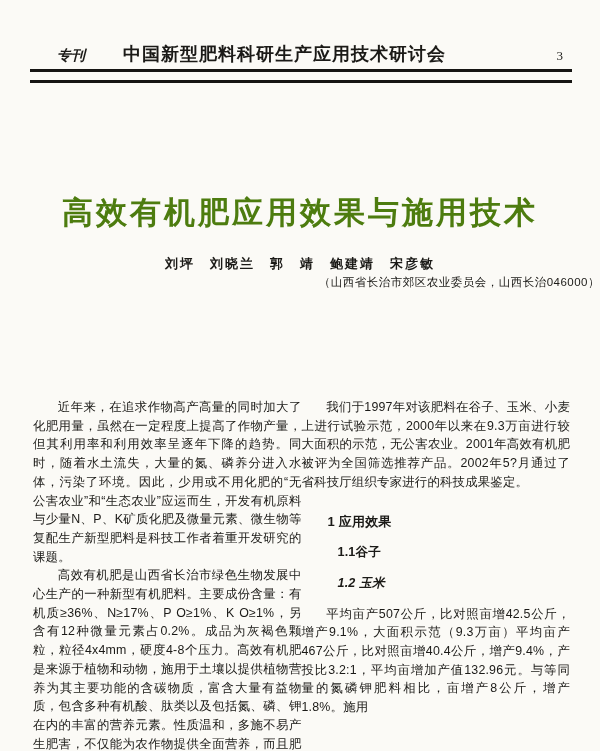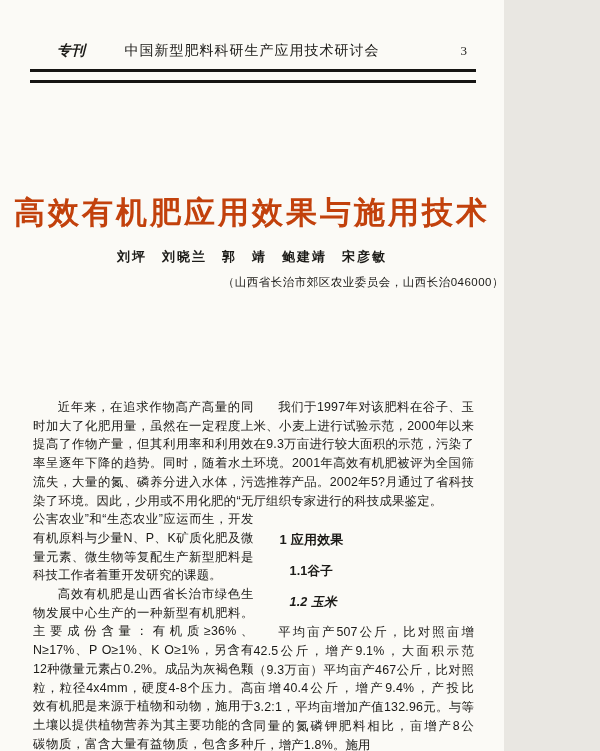--- a/index.html
+++ b/index.html
@@ -4,61 +4,61 @@
 <style>
   html,body{margin:0;padding:0;}
   body{
     width:600px;height:751px;
     background:#e9e7e2;
     font-family:"Liberation Sans","DejaVu Sans",sans-serif;
     -webkit-font-smoothing:antialiased;
   }
   .page{
     position:relative;
-    width:504px;height:751px;
+    width:600px;height:751px;
     background:#fbfaf6;
     color:#1b1a17;
     overflow:hidden;
     box-sizing:border-box;
   }
   
   .header{
     position:absolute;top:42px;left:33px;right:33px;
     display:flex;align-items:baseline;
   }
   .hdr-left{
     width:90px;
     font-family:"Liberation Serif","DejaVu Serif",serif;
     font-style:italic;font-weight:bold;font-size:14px;
     padding-left:24px;box-sizing:border-box;
   }
   .hdr-center{
-    flex:1;text-align:center;
-    font-weight:normal;font-size:14px;letter-spacing:1px;
+    flex:1;text-align:left;
+    font-weight:bold;font-size:18px;letter-spacing:1px;
   }
   .hdr-right{
     width:90px;text-align:right;
     font-family:"Liberation Serif","DejaVu Serif",serif;
     font-size:13px;padding-right:4px;box-sizing:border-box;
   }
   .rule{
     position:absolute;top:69px;left:30px;right:28px;
     height:8px;
     border-top:3px solid #161513;
     border-bottom:3px solid #161513;
   }
   
   .title{
     position:absolute;top:192px;left:0;width:100%;
     margin:0;text-align:center;
     font-size:31px;font-weight:bold;letter-spacing:3px;
-    color:#c2410c;
+    color:#4d7c0f;
   }
   .authors{
-    position:absolute;top:248px;left:0;width:100%;
+    position:absolute;top:255px;left:0;width:100%;
     text-align:center;
     font-weight:bold;font-size:13px;letter-spacing:2px;
     font-family:"Liberation Serif","DejaVu Serif",serif;
   }
   .affiliation{
     position:absolute;top:275px;left:0;width:100%;
     text-align:right;font-size:11.5px;letter-spacing:0.5px;
   }
   
   .body-wrap{
@@ -102,21 +102,21 @@
   <div class="affiliation">（山西省长治市郊区农业委员会，山西长治046000）</div>
 
   <div class="body-wrap">
 
     <div class="col">
       <p>近年来，在追求作物高产高量的同时加大了化肥用量，虽然在一定程度上提高了作物产量，但其利用率和利用效率呈逐年下降的趋势。同时，随着水土流失，大量的氮、磷养分进入水体，污染了环境。因此，少用或不用化肥的“无公害农业”和“生态农业”应运而生，开发有机原料与少量N、P、K矿质化肥及微量元素、微生物等复配生产新型肥料是科技工作者着重开发研究的课题。</p>
       <p>高效有机肥是山西省长治市绿色生物发展中心生产的一种新型有机肥料。主要成份含量：有机质≥36%、N≥17%、P O≥1%、K O≥1%，另含有12种微量元素占0.2%。成品为灰褐色颗粒，粒径4x4mm，硬度4-8个压力。高效有机肥是来源于植物和动物，施用于土壤以提供植物营养为其主要功能的含碳物质，富含大量有益物质，包含多种有机酸、肽类以及包括氮、磷、钾在内的丰富的营养元素。性质温和，多施不易产生肥害，不仅能为农作物提供全面营养，而且肥效长，可增加和更新土壤有机质，促进微生物繁殖、改善土壤的理化性质和生物活性。</p>
     </div>
 
     <div class="col">
-      <p>我们于1997年对该肥料在谷子、玉米、小麦上进行试验示范，2000年以来在9.3万亩进行较大面积的示范，污染了环境。2001年高效有机肥被评为全国筛选推荐产品。2002年5?月通过了省科技厅组织专家进行的科技成果鉴定。</p>
+      <p>我们于1997年对该肥料在谷子、玉米、小麦上进行试验示范，2000年以来在9.3万亩进行较大面积的示范，无公害农业。2001年高效有机肥被评为全国筛选推荐产品。2002年5?月通过了省科技厅组织专家进行的科技成果鉴定。</p>
       <h2>1 应用效果</h2>
       <h3>1.1谷子</h3>
       <h3 class="it">1.2 玉米</h3>
       <p>平均亩产507公斤，比对照亩增42.5公斤，增产9.1%，大面积示范（9.3万亩）平均亩产467公斤，比对照亩增40.4公斤，增产9.4%，产投比3.2:1，平均亩增加产值132.96元。与等同量的氮磷钾肥料相比，亩增产8公斤，增产1.8%。施用</p>
     </div>
 
   </div>
 
 </div>
 

